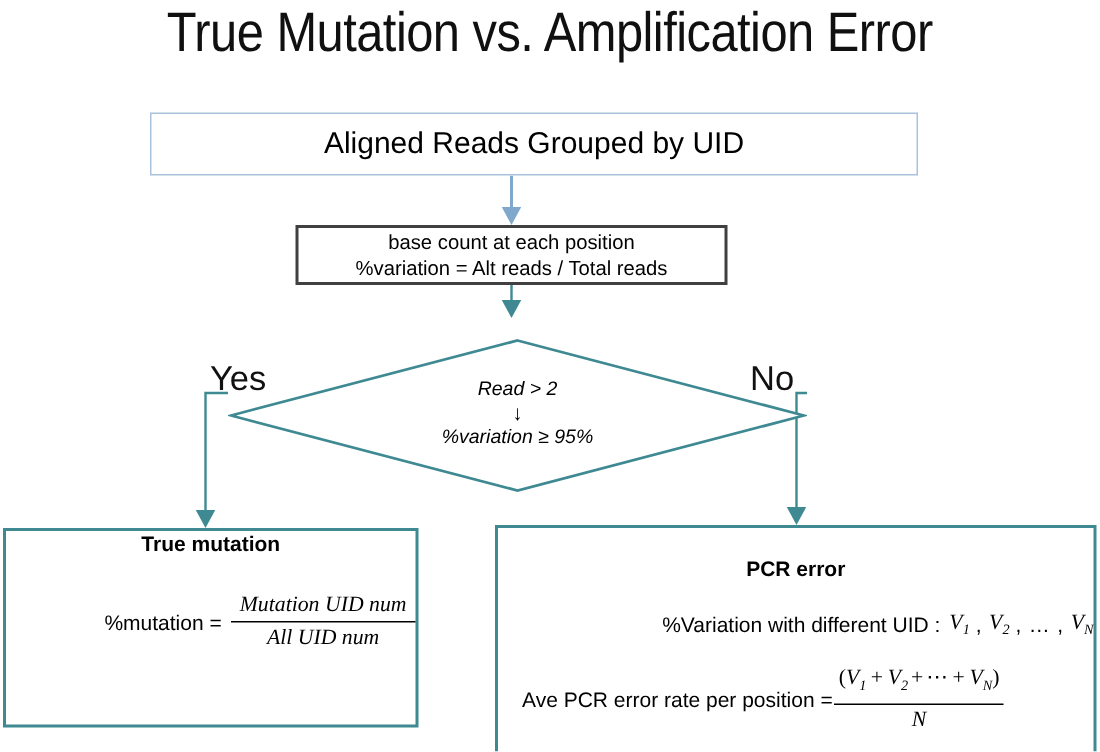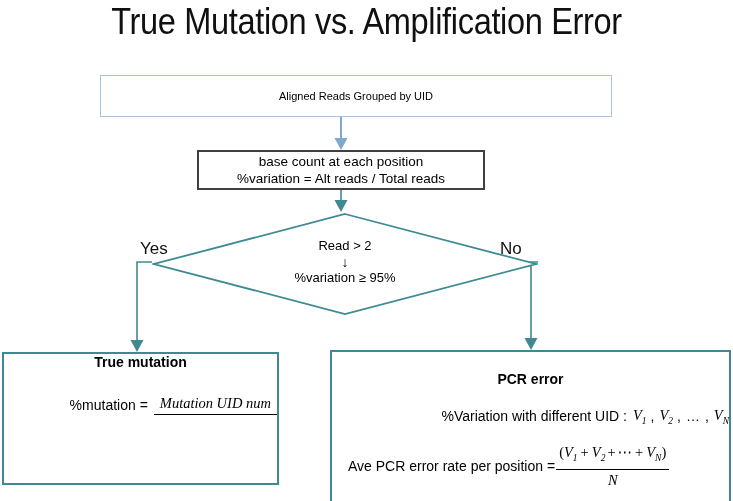--- a/index.html
+++ b/index.html
@@ -43,53 +43,53 @@
     display: flex;
     align-items: center;
     justify-content: center;
     text-align: center;
   }
   .node-blue   { border: 1.5px solid #a9c3dc; }
   .node-teal   { border: 2px solid #404040; }
 
   #box-aligned {
     left: 100px; top: 75px; width: 512px; height: 42px;
-    font-size: 11px;
+    font-size: 20px;
   }
   #box-basecount {
     left: 197px; top: 150px; width: 288px; height: 40px;
     font-size: 13.5px;
     line-height: 17px;
     flex-direction: column;
   }
 
   
   #diamond-wrap {
     position: absolute;
-    left: 152px; top: 212px; width: 386px; height: 104px;
+    left: 152px; top: 225px; width: 386px; height: 104px; font-style: italic;
   }
   #diamond-wrap svg { display: block; }
   #diamond-text {
     position: absolute;
     left: 0; top: 26px; width: 386px;
     text-align: center;
     font-size: 13px;
     line-height: 16px;
   }
   #diamond-text .arrow-glyph {
     display: block;
     font-size: 14px;
     line-height: 14px;
     margin: 1px 0 1px 0;
   }
 
   
   .branch-label {
     position: absolute;
-    font-size: 17px;
+    font-size: 23px;
     color: #111111;
     white-space: nowrap;
   }
   #label-yes { left: 140px; top: 239px; }
   #label-no  { left: 500px; top: 239px; }
 
   
   #box-true {
     left: 2px; top: 352px; width: 277px; height: 133px;
     border: 2px solid #3f8a92;
@@ -235,20 +235,21 @@
 
   <div class="branch-label" id="label-yes">Yes</div>
   <div class="branch-label" id="label-no">No</div>
 
   <div id="box-true">
     <div class="result-title">True mutation</div>
     <div class="formula-row" id="true-formula">
       <span>%mutation =</span>
       <span class="frac">
         <span class="num">Mutation UID num</span>
+        <span class="den">All UID num</span>
       </span>
     </div>
   </div>
 
   <div id="box-pcr">
     <div class="result-title">PCR error</div>
 
     <div class="formula-row" id="pcr-line1">
       <span>%Variation with different UID :</span>
       <span style="width:6px"></span>

